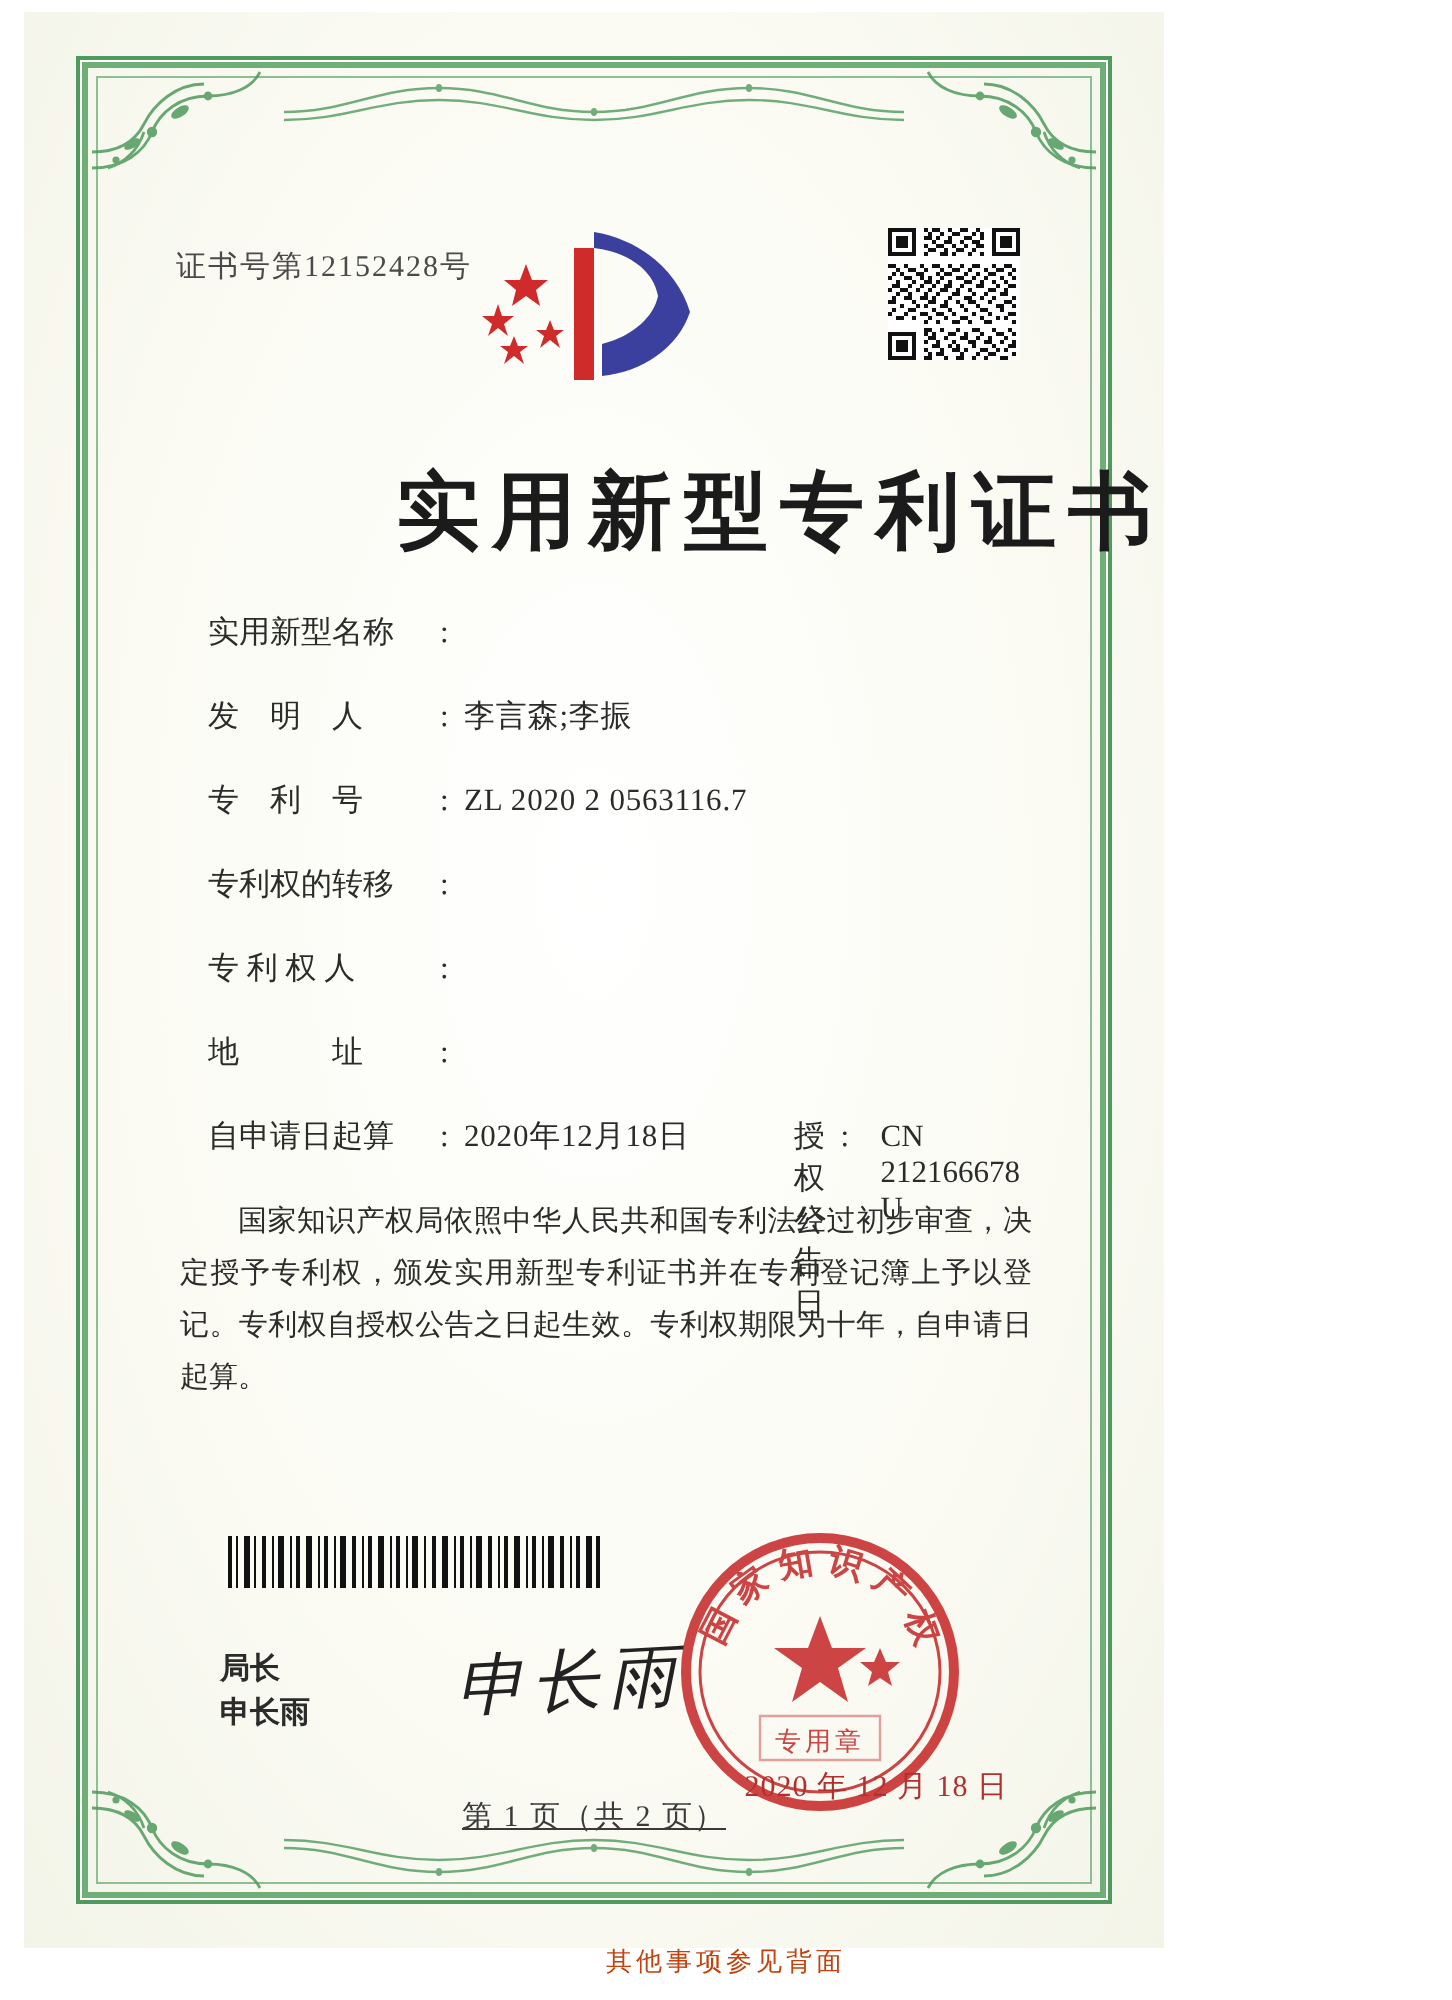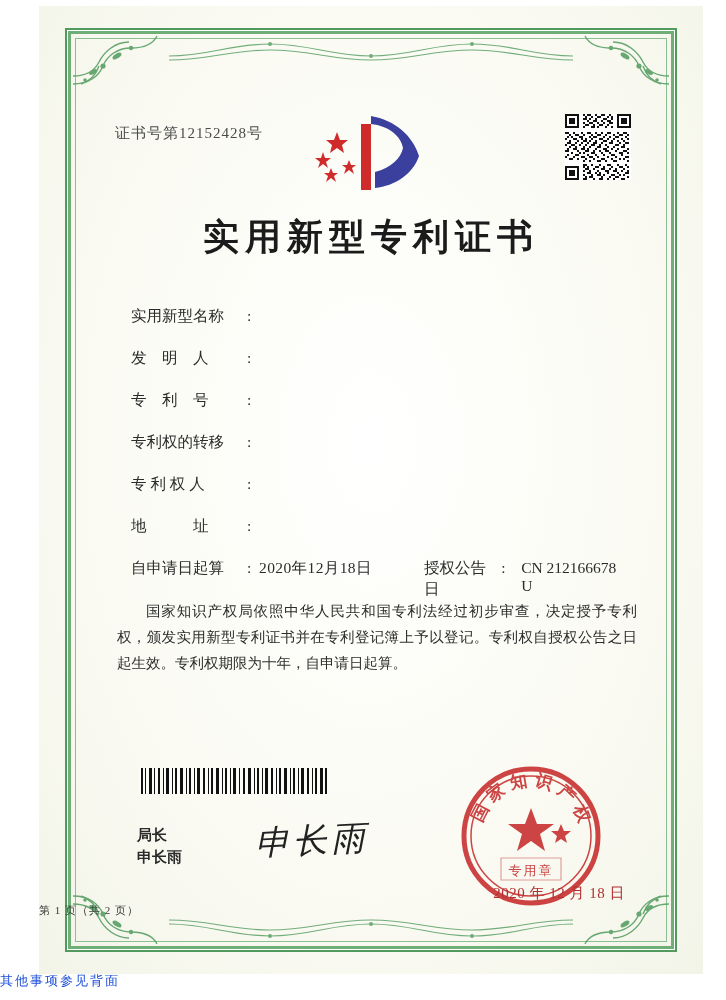--- a/index.html
+++ b/index.html
@@ -13,27 +13,26 @@
     position: relative;
     font-family: "Liberation Serif", "DejaVu Serif", serif;
     overflow: hidden;
   }
 
   
   .page {
     position: absolute;
     left: 12px;
     top: 6px;
-    width: 664px;
+    width: 570px;
     height: 968px;
     background: #fbfcf6;
     background-image:
       radial-gradient(ellipse at 50% 45%, #ffffff 0%, #fbfbf4 55%, #f3f4e8 100%);
     overflow: hidden;
-    margin-left: 27px;
   }
 
   
   .border-outer {
     position: absolute;
     left: 26px; top: 22px;
     right: 26px; bottom: 22px;
     border: 2px solid #4f9a5c;
     box-shadow: inset 0 0 0 1px #ffffff, inset 0 0 0 4px #6fae77;
   }
@@ -94,23 +93,23 @@
     width: 66px;
     height: 66px;
     background: #fff;
   }
   .qr svg { display: block; width: 100%; height: 100%; }
 
   
   .title {
     position: absolute;
     left: 0; right: 0;
-    top: 207px;
-    text-align: center;
-    font-size: 36px;
+    top: 222px;
+    text-align: right;
+    font-size: 42px;
     font-weight: bold;
     letter-spacing: 6px;
     color: #1b1b1b;
     font-family: "DejaVu Serif", "Liberation Serif", serif;
   }
 
   
   .fields {
     position: absolute;
     left: 92px;
@@ -207,31 +206,33 @@
     font-size: 15px;
     color: #b03030;
     letter-spacing: .5px;
   }
 
   
   .page-num {
     position: absolute;
     left: 0; right: 0;
     bottom: 56px;
-    text-align: left;
-    font-size: 11px;
+    text-align: center;
+    font-size: 15px;
     color: #3a3a3a;
     letter-spacing: 1px;
+    text-decoration: underline;
   }
   .outside-note {
     position: absolute;
     left: 0; right: 0;
     bottom: 10px;
+    text-align: center;
     font-size: 13px;
-    color: #1d4ed8;
+    color: #c2410c;
     letter-spacing: 2px;
     font-family: Liberation Mono, monospace;
   }
 </style>
 </head>
 <body>
 
 <div class="page">
 
   <div class="border-outer"></div>
@@ -571,24 +572,26 @@
   <div class="title">实用新型专利证书</div>
 
   <div class="fields">
     <div class="field-row">
       <span class="field-label">实用新型名称</span>
       <span class="field-colon">:</span>
     </div>
     <div class="field-row">
       <span class="field-label">发　明　人</span>
       <span class="field-colon">:</span>
+      <span class="field-value">李言森;李振</span>
     </div>
     <div class="field-row">
       <span class="field-label">专　利　号</span>
       <span class="field-colon">:</span>
+      <span class="field-value">ZL 2020 2 0563116.7</span>
     </div>
     <div class="field-row">
       <span class="field-label">专利权的转移</span>
       <span class="field-colon">:</span>
     </div>
     <div class="field-row">
       <span class="field-label">专 利 权 人</span>
       <span class="field-colon">:</span>
     </div>
     <div class="field-row">

